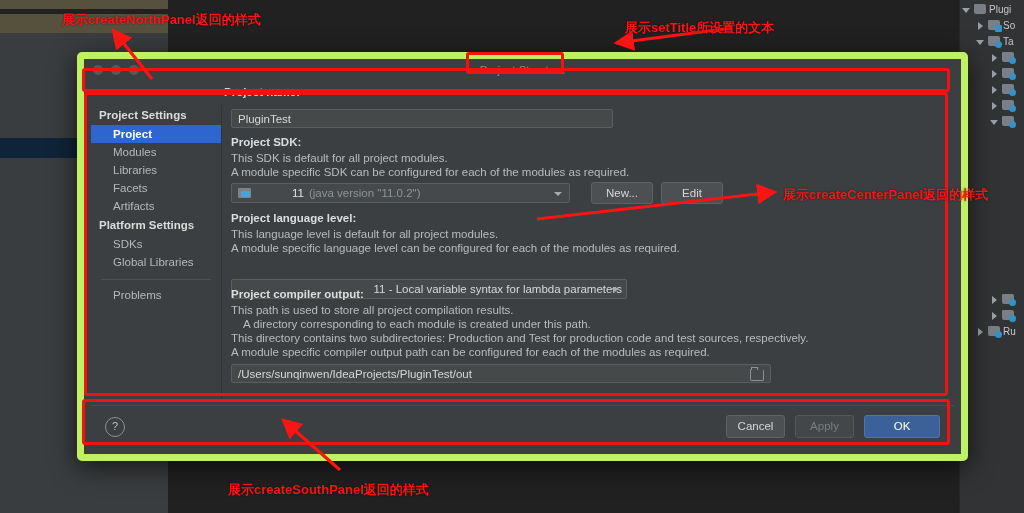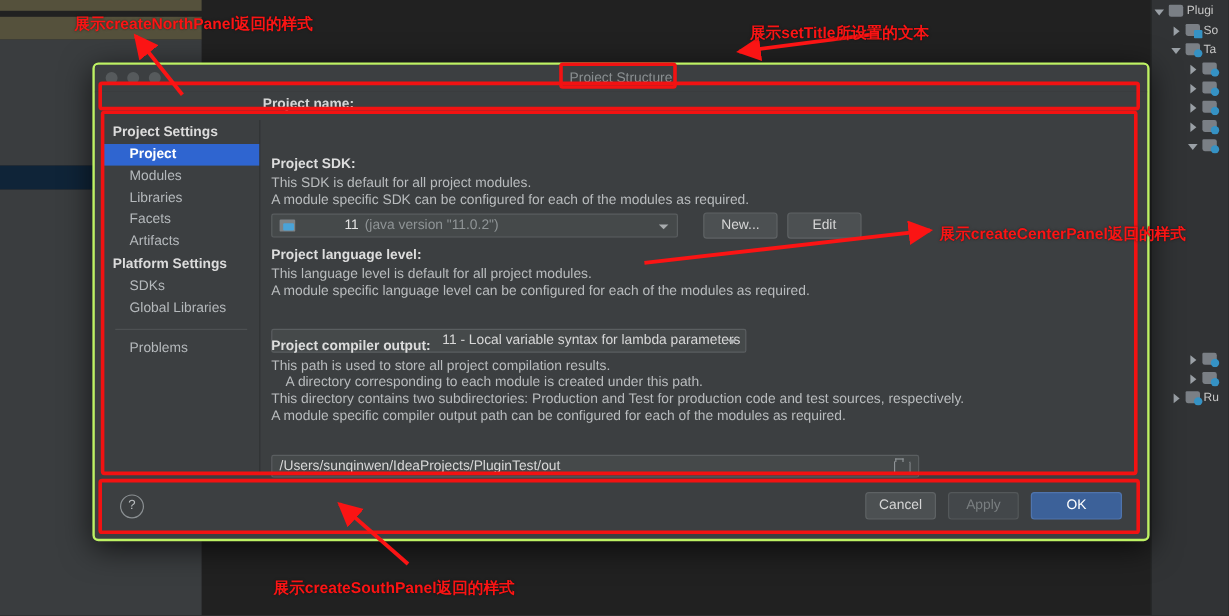--- a/index.html
+++ b/index.html
@@ -30,21 +30,21 @@
   .tri.down::before{left:0px;top:3px;border-width:5px 4px 0 4px;border-color:#9aa0a6 transparent transparent transparent;}
   .folder{width:12px;height:10px;flex:0 0 12px;background:#7a7f85;border-radius:1px 2px 2px 2px;position:relative;margin:0 3px;}
   .folder::after{content:"";position:absolute;right:-2px;bottom:-2px;width:7px;height:7px;border-radius:50%;background:#3592c4;}
   .folder.src::after{background:#3592c4;border-radius:1px;}
   .folder.plain::after{display:none;}
   .tree-label{font-size:10px;color:#c8c8c8;}
 
   
   #dialog{
     left:77px;top:52px;width:877px;height:395px;
-    background:#3c3f41;border:2px solid #bef264;border-radius:5px;
+    background:#3c3f41;border:7px solid #bef264;border-radius:5px;
     box-shadow:0 6px 26px rgba(0,0,0,.65);
     overflow:hidden;
   }
   #titlebar{
     position:absolute;left:0;top:0;width:877px;height:22px;
     background:#3c3f41;
     border-bottom:1px solid #323232;
     display:flex;align-items:center;
   }
   .traffic{width:10px;height:10px;border-radius:50%;background:#565a5c;margin-left:8px;}
@@ -227,20 +227,21 @@
           <div class="side-head">Platform Settings</div>
           <div class="side-item">SDKs</div>
           <div class="side-item">Global Libraries</div>
           <div class="side-sep"></div>
           <div class="side-item">Problems</div>
         </div>
     </div>
 
     <div id="content">
 
+      <div class="textfield abs" style="left:9px;top:4px;width:382px;" title="Project name">PluginTest</div>
 
       <div class="fld-label abs" style="left:9px;top:31px;">Project SDK:</div>
       <div class="fld-desc abs" style="left:9px;top:46px;">This SDK is default for all project modules.</div>
       <div class="fld-desc abs" style="left:9px;top:60px;">A module specific SDK can be configured for each of the modules as required.</div>
 
       <div class="combo abs" style="left:9px;top:78px;width:339px;">
         <span class="sdk-ico"></span>
         <span class="strong">11</span>
         <span class="muted" style="margin-left:5px;">(java version "11.0.2")</span>
         <span class="arrow"></span>
@@ -256,21 +257,21 @@
         <span>11 - Local variable syntax for lambda parameters</span>
         <span class="arrow"></span>
       </div>
 
       <div class="fld-label abs" style="left:9px;top:183px;">Project compiler output:</div>
       <div class="fld-desc abs" style="left:9px;top:198px;">This path is used to store all project compilation results.</div>
       <div class="fld-desc abs" style="left:9px;top:212px;margin-left:12px;">A directory corresponding to each module is created under this path.</div>
       <div class="fld-desc abs" style="left:9px;top:226px;">This directory contains two subdirectories: Production and Test for production code and test sources, respectively.</div>
       <div class="fld-desc abs" style="left:9px;top:240px;">A module specific compiler output path can be configured for each of the modules as required.</div>
 
-      <div class="textfield abs" style="left:9px;top:259px;width:540px;position:absolute;margin-top:20px;">
+      <div class="textfield abs" style="left:9px;top:259px;width:540px;position:absolute;">
         <span>/Users/sunqinwen/IdeaProjects/PluginTest/out</span>
         <span class="browse-ico"></span>
       </div>
 
     </div>
   </div>
 
   <div id="south">
     <div id="help-btn">?</div>
     <div class="sbtn" style="right:169px;width:59px;">Cancel</div>

